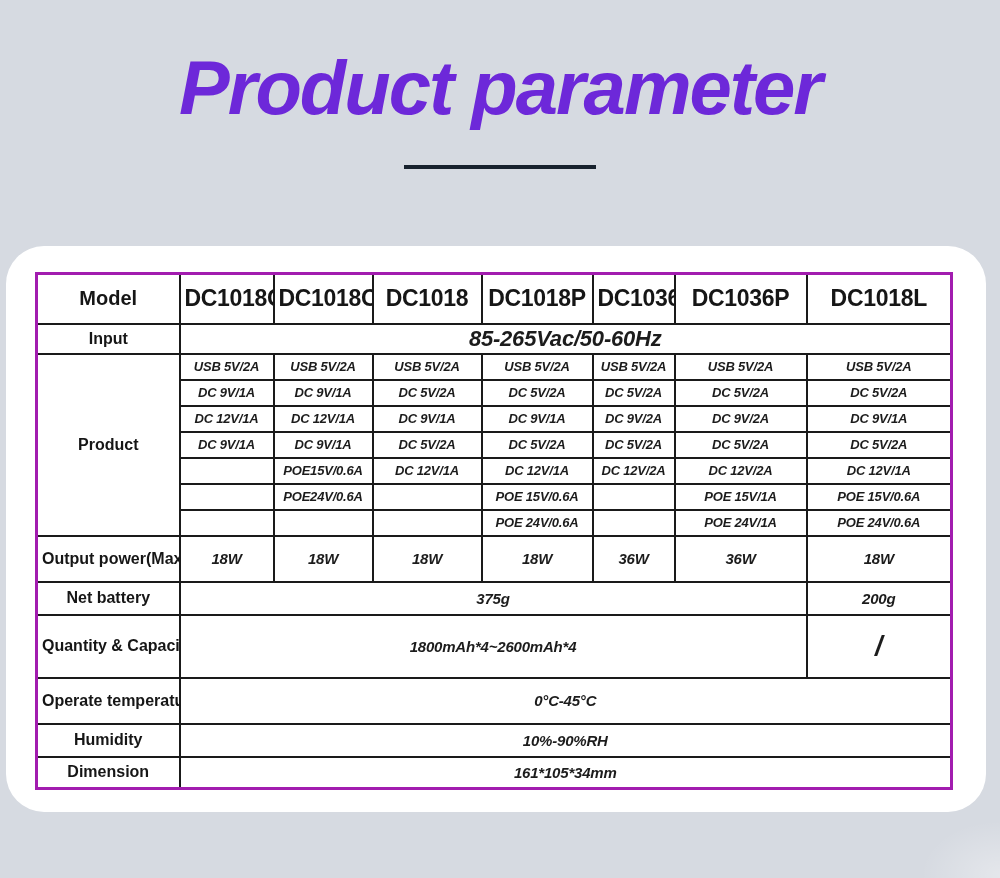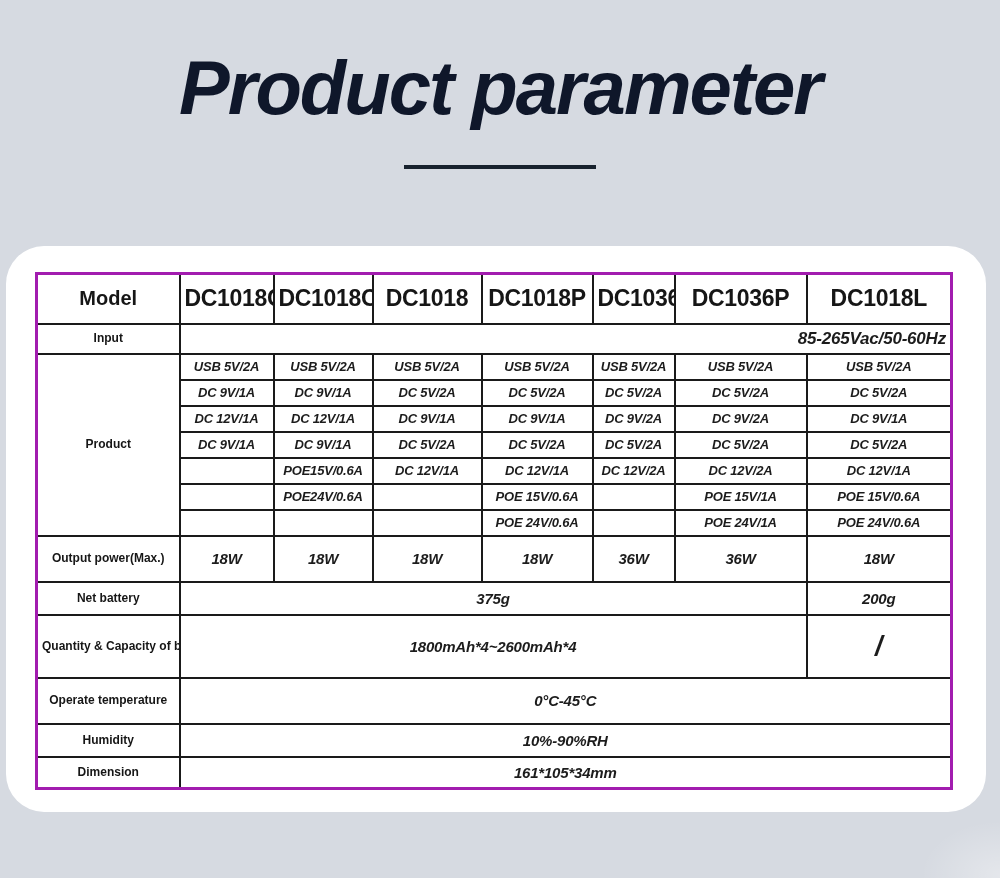--- a/index.html
+++ b/index.html
@@ -17,21 +17,21 @@
     pointer-events:none;
   }
   .title{
     margin:0;
     padding-top:44px;
     text-align:center;
     font-size:76px;
     font-weight:bold;
     font-style:italic;
     letter-spacing:-2px;
-    color:#0f172a;
+    color:#6d28d9;
   }
   .title-underline{
     width:192px;height:4px;
     background:#18222e;
     margin:34px auto 0 auto;
   }
   .card{
     position:absolute;
     left:6px;top:246px;
     width:980px;height:566px;
@@ -50,38 +50,38 @@
   table.spec-table td{
     border:2px solid #1a1a1a;
     padding:0 4px;
     text-align:center;
     vertical-align:middle;
     overflow:hidden;
     white-space:nowrap;
   }
   td.label{
     font-weight:bold;
-    font-size:12px;
+    font-size:16px;
     line-height:1.25;
     white-space:normal;
     padding:2px 14px;
   }
   td.model-label{font-size:20px;}
   td.model-name{font-weight:bold;font-size:23px;letter-spacing:-0.3px;}
   td.value{
     font-style:italic;
     font-weight:600;
     font-size:15px;
     letter-spacing:-0.2px;
     color:#1c1c1c;
   }
   td.slash{font-size:27px;font-weight:bold;}
   tr.r-header{height:50px;}
   tr.r-input{height:30px;}
-  tr.r-input td.value{font-size:17px;text-align:right;}
+  tr.r-input td.value{font-size:22px;}
   tr.r-output{height:26px;}
   tr.r-output td.value{font-size:13px;}
   tr.r-power{height:46px;}
   tr.r-net{height:33px;}
   tr.r-battery{height:63px;}
   tr.r-temp{height:46px;}
   tr.r-hum{height:33px;}
   tr.r-dim{height:32px;margin-top:12px;}
   col.c-model{width:143px;}
   col.c-m0{width:94px;}

